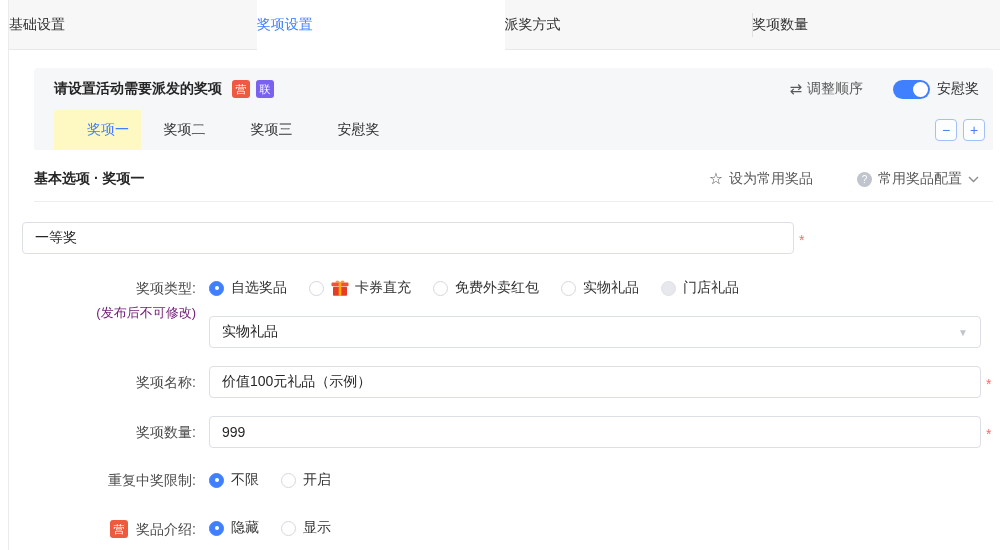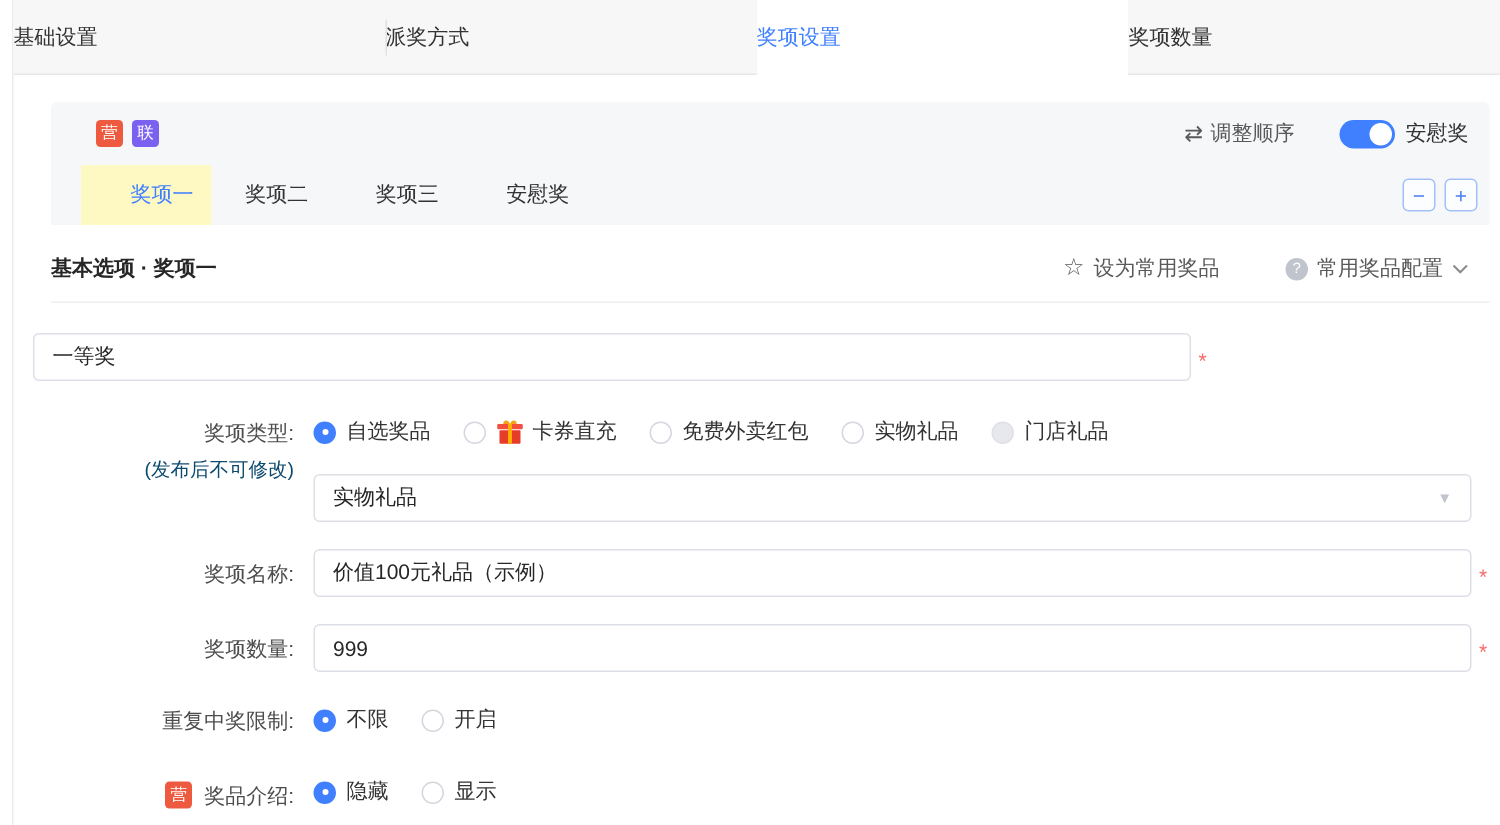--- a/index.html
+++ b/index.html
@@ -49,21 +49,21 @@
   .head-action.first { margin-left:auto; }
   .head-action.second { margin-left:44px; margin-right:14px; }
   .star-glyph { font-size:16px; color:#595959; line-height:1; }
   .q-icon { width:15px; height:15px; border-radius:50%; background:#c0c4cc; color:#fff; font-size:10px;
             display:inline-flex; align-items:center; justify-content:center; }
 
   
   .form { padding-top:20px; }
   .form-row { display:flex; margin-bottom:18px; }
   .form-label { width:187px; flex:none; text-align:right; color:#4d4d4d; padding-top:7px; line-height:18px; }
-  .form-label .label-note { display:block; color:#0c4a6e; font-size:13px; margin-top:7px; }
+  .form-label .label-note { display:block; color:#701a75; font-size:13px; margin-top:7px; }
   .form-control { margin-left:13px; }
   .text-input { width:772px; height:32px; border:1px solid #dcdfe6; border-radius:4px; padding:0 12px;
                 font-size:14px; color:#262626; background:#fff; outline:none;
                 font-family:"Liberation Sans","DejaVu Sans",sans-serif; }
   .required-star { color:#f56c6c; margin-left:5px; padding-top:10px; }
 
   .radio-line { display:flex; align-items:center; height:32px; }
   .radio-line.short { height:20px;justify-content:center; }
   .radio { display:inline-flex; align-items:center; margin-right:22px; cursor:pointer; color:#333; }
   .radio-circle { width:15px; height:15px; border-radius:50%; border:1px solid #d4d7de; background:#fff; margin-right:7px; position:relative; flex:none; }
@@ -83,33 +83,34 @@
 </style>
 </head>
 <body>
 
 <div class="page">
 
   <div class="top-tabs">
     <div class="top-tab">
         <span>基础设置</span>
       </div>
+    <div class="top-tab active">
+        <span>奖项设置</span>
+      </div>
     <div class="top-tab">
         <span>派奖方式</span>
       </div>
-    <div class="top-tab active">
-        <span>奖项设置</span>
-      </div>
     <div class="top-tab">
         <span>奖项数量</span>
       </div>
   </div>
 
   <div class="panel">
     <div class="panel-head">
+      <span class="panel-title">请设置活动需要派发的奖项</span>
       <span class="badge red">营</span>
       <span class="badge purple">联</span>
       <span class="spacer"></span>
       <span class="adjust-order">
         <span class="swap-glyph">⇄</span>
         <span>调整顺序</span>
       </span>
       <span class="toggle">
           <span class="knob"></span>
         </span>

